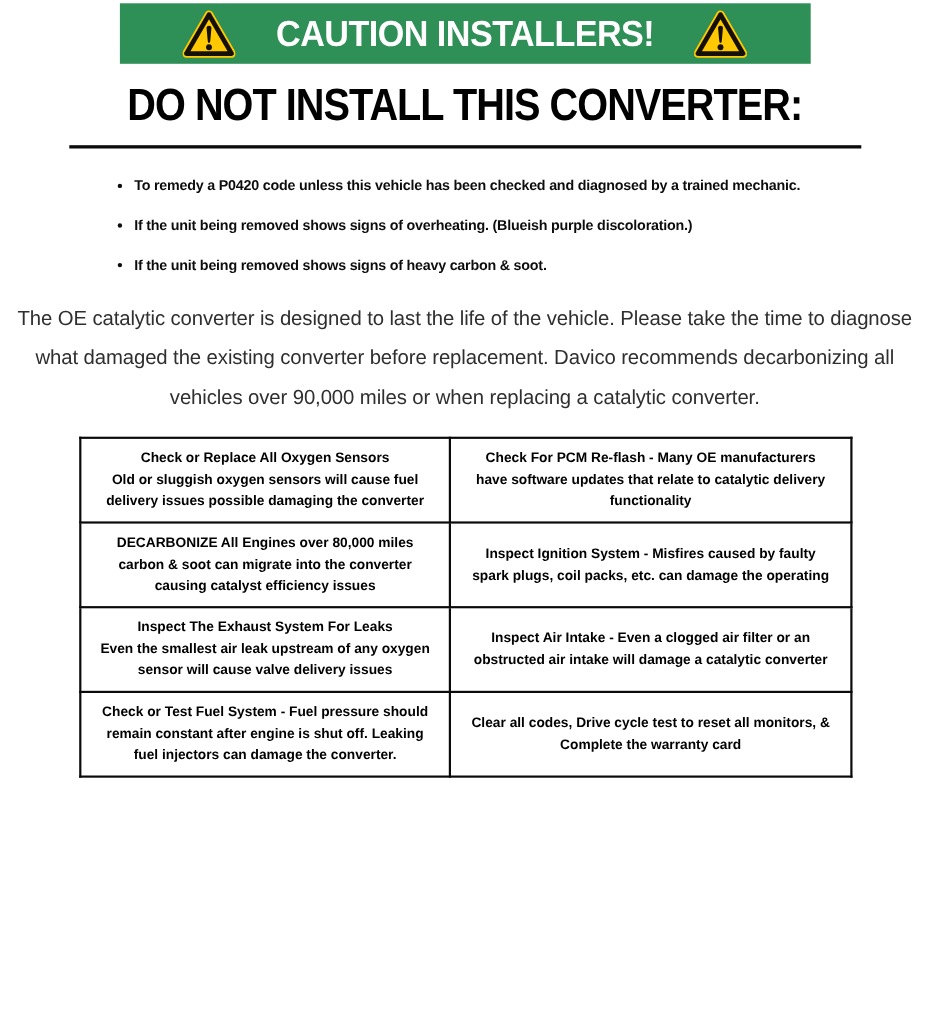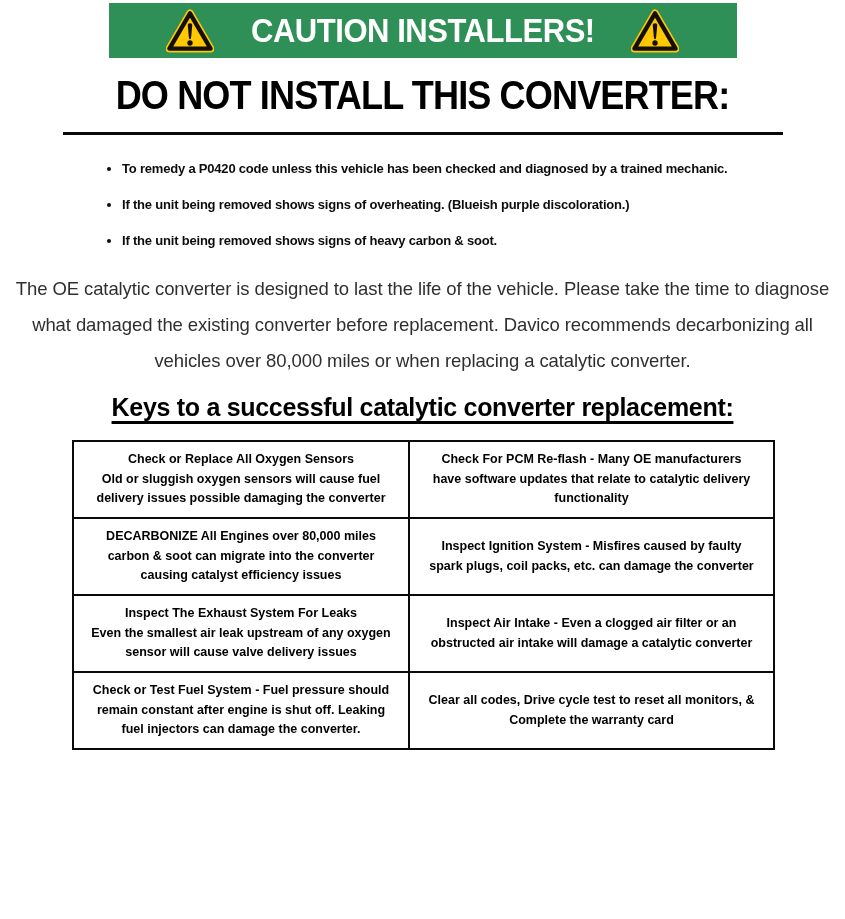--- a/index.html
+++ b/index.html
@@ -135,38 +135,37 @@
   <div class="main-heading">DO NOT INSTALL THIS CONVERTER:</div>
 
   <div class="divider"></div>
 
   <ul class="bullets">
     <li>To remedy a P0420 code unless this vehicle has been checked and diagnosed by a trained mechanic.</li>
     <li>If the unit being removed shows signs of overheating. (Blueish purple discoloration.)</li>
     <li>If the unit being removed shows signs of heavy carbon &amp; soot.</li>
   </ul>
 
-  <p class="intro-paragraph">The OE catalytic converter is designed to last the life of the vehicle. Please take the time to diagnose what damaged the existing converter before replacement. Davico recommends decarbonizing all vehicles over 80,000 miles or when replacing a catalytic converter.</p>
+  <p class="intro-paragraph">The OE catalytic converter is designed to last the life of the vehicle. Please take the time to diagnose what damaged the existing converter before replacement. Davico recommends decarbonizing all vehicles over 90,000 miles or when replacing a catalytic converter.</p>
 
-  <div class="keys-heading">Keys to a successful catalytic converter replacement:</div>
 
   <table class="keys-table">
     <colgroup>
         <col class="c-left">
         <col class="c-right">
       </colgroup>
     <tbody>
       <tr>
         <td>Check or Replace All Oxygen Sensors
 Old or sluggish oxygen sensors will cause fuel delivery issues possible damaging the converter</td>
         <td>Check For PCM Re-flash - Many OE manufacturers have software updates that relate to catalytic delivery functionality</td>
       </tr>
       <tr>
         <td>DECARBONIZE All Engines over 80,000 miles carbon &amp; soot can migrate into the converter causing catalyst efficiency issues</td>
-        <td>Inspect Ignition System - Misfires caused by faulty spark plugs, coil packs, etc. can damage the converter</td>
+        <td>Inspect Ignition System - Misfires caused by faulty spark plugs, coil packs, etc. can damage the operating</td>
       </tr>
       <tr>
         <td>Inspect The Exhaust System For Leaks
 Even the smallest air leak upstream of any oxygen sensor will cause valve delivery issues</td>
         <td>Inspect Air Intake - Even a clogged air filter or an obstructed air intake will damage a catalytic converter</td>
       </tr>
       <tr>
         <td>Check or Test Fuel System - Fuel pressure should remain constant after engine is shut off.  Leaking fuel injectors can damage the converter.</td>
         <td>Clear all codes,  Drive cycle test to reset all monitors, &amp;
 Complete the warranty card</td>

